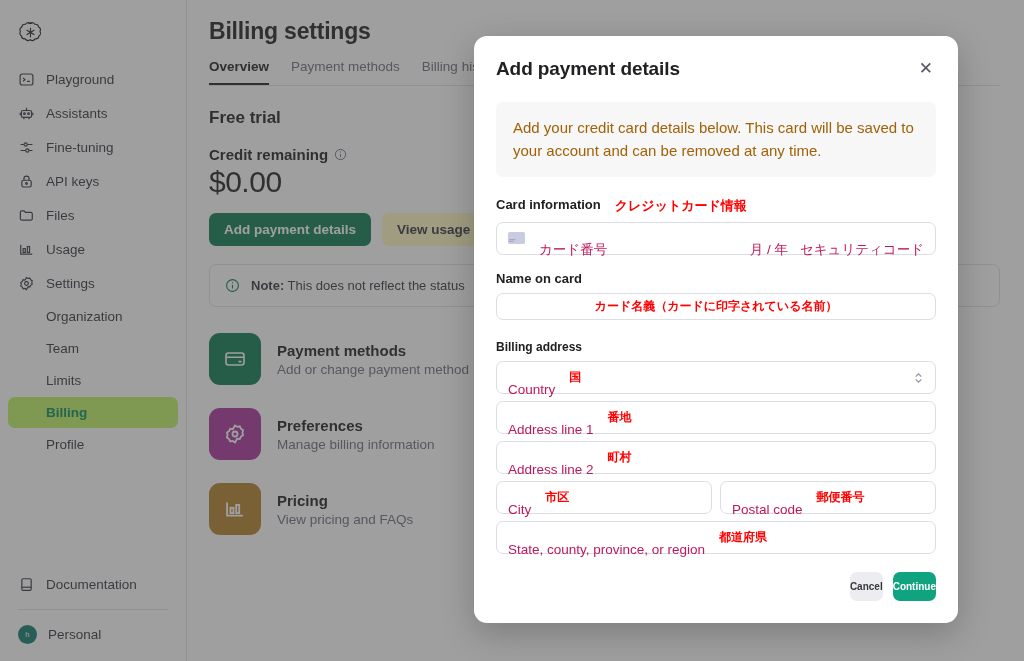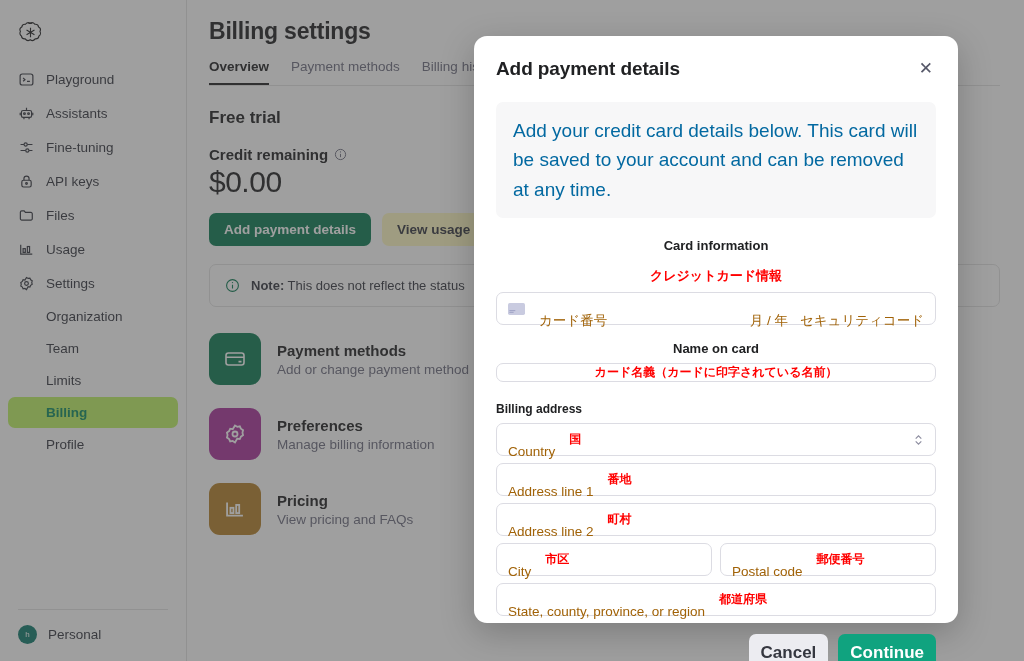--- a/index.html
+++ b/index.html
@@ -79,40 +79,40 @@
     position: absolute; left: 474px; top: 36px; width: 484px; height: 587px;
     background: #fff; border-radius: 13px;
     box-shadow: 0 10px 34px rgba(0,0,0,0.22);
     padding: 22px 22px 0 22px; display: flex; flex-direction: column;
   }
   .modal-head { display: flex; align-items: flex-start; justify-content: space-between; }
   .modal-title { font-size: 19px; font-weight: 700; color: #202123; letter-spacing: -0.1px; }
   .close-btn { background: none; border: none; font-size: 17px; color: #565869; line-height: 1; padding: 2px 3px; font-family: inherit; }
   .info-box {
     margin-top: 22px; background: #f7f7f8; border-radius: 7px;
-    padding: 14px 17px; font-size: 19px; line-height: 1.55; color: #0369a1;
-  }
-  .field-label { font-size: 13px; font-weight: 700; color: #202123; display: flex; align-items: center; gap: 14px; flex-direction: column; }
+    padding: 14px 17px; font-size: 15px; line-height: 1.55; color: #a16207;
+  }
+  .field-label { font-size: 13px; font-weight: 700; color: #202123; display: flex; align-items: flex-start; gap: 14px; }
   .jp { color: #ff0000; font-weight: 700; }
   .inp {
     border: 1px solid #dcdce3; border-radius: 7px; background: #fff;
     height: 33px; display: flex; align-items: center; padding: 0 11px; gap: 14px;
     font-size: 13.5px; min-width: 0;
   }
-  .ph { color: #a16207; white-space: nowrap; margin-top: 24px; }
+  .ph { color: #be185d; white-space: nowrap; margin-top: 24px; }
   .inp .jp { font-size: 12px; }
   .grp { margin-top: 7px; }
   .row2 { display: flex; gap: 8px; margin-top: 7px; }
   .row2 > .inp { flex: 1 1 50%; }
   .sec-head { font-size: 12px; font-weight: 700; color: #202123; margin-top: 20px; }
   .card-glyph { width: 17px; height: 12px; flex: 0 0 17px; }
   .inp-right { margin-left: auto; display: flex; align-items: center; gap: 12px; }
   .chev { margin-left: auto; width: 11px; height: 14px; flex: 0 0 11px; }
   .footer { margin-top: auto; display: flex; justify-content: flex-end; gap: 10px; padding: 18px 0 22px 0; }
-  .m-btn { font-size: 17px; font-weight: 600; border: none; border-radius: 7px; padding: 9px 12px; font-family: inherit; }
+  .m-btn { font-size: 10px; font-weight: 600; border: none; border-radius: 7px; padding: 9px 0; font-family: inherit; }
   .m-cancel { background: #ececf1; color: #353740; }
   .m-continue { background: #10a37f; color: #fff; }
 </style>
 </head>
 <body>
 
 <div id="app">
 
   <div class="page">
 
@@ -192,20 +192,27 @@
           <span>Billing</span>
         </div>
         <div class="nav-item nav-sub">
           <span>Profile</span>
         </div>
       </nav>
 
       <div class="spacer"></div>
 
       <div class="bottom">
+        <div class="nav-item">
+          <svg class="ico" viewBox="0 0 20 20" fill="none" stroke="#353740" stroke-width="1.4">
+            <rect x="4.5" y="3.2" width="11" height="13.6" rx="1.6"></rect>
+              <path d="M4.5 13.2h11"></path>
+          </svg>
+          <span>Documentation</span>
+        </div>
         <div class="divider"></div>
         <div class="nav-item">
           <span class="avatar">h</span>
           <span>Personal</span>
         </div>
       </div>
     </aside>
 
     <main class="main">
       <h1 class="page-title">Billing settings</h1>

